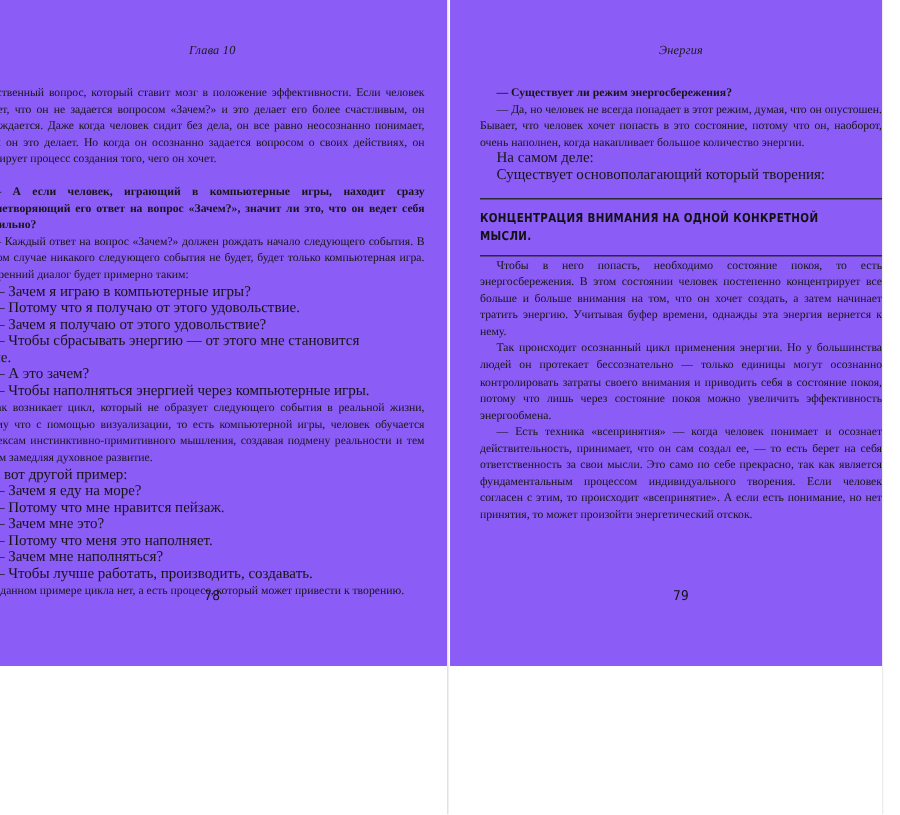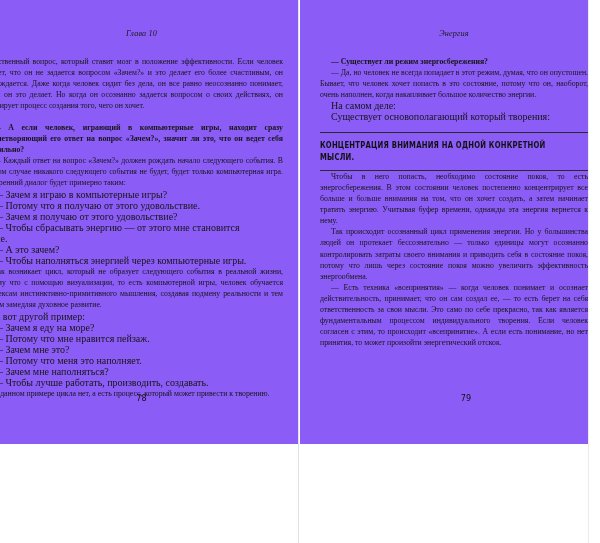--- a/index.html
+++ b/index.html
@@ -130,21 +130,21 @@
   .folio {
     position: absolute;
     bottom: 41px;
     font-family: "DejaVu Sans Condensed", "Liberation Sans Narrow", "Liberation Sans", sans-serif;
     font-weight: normal;
     font-size: 9px;
     color: #111111;
     letter-spacing: 0.2px;
   }
   .page-left  .folio { left: 0;    width: 283px; text-align: center; }
-  .page-right .folio { left: 32px; width: 268px; text-align: center; }
+  .page-right .folio { left: 20px; width: 268px; text-align: center; }
 </style>
 </head>
 <body>
 
 <div id="spread">
 
   <div class="page page-left">
 
     <div class="running-head left">Глава 10</div>
 

